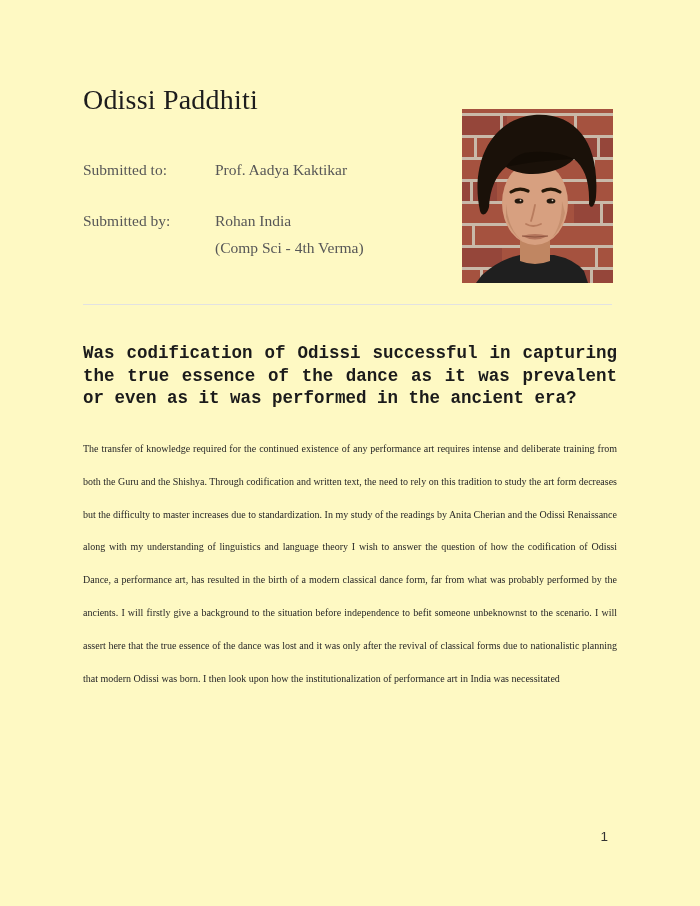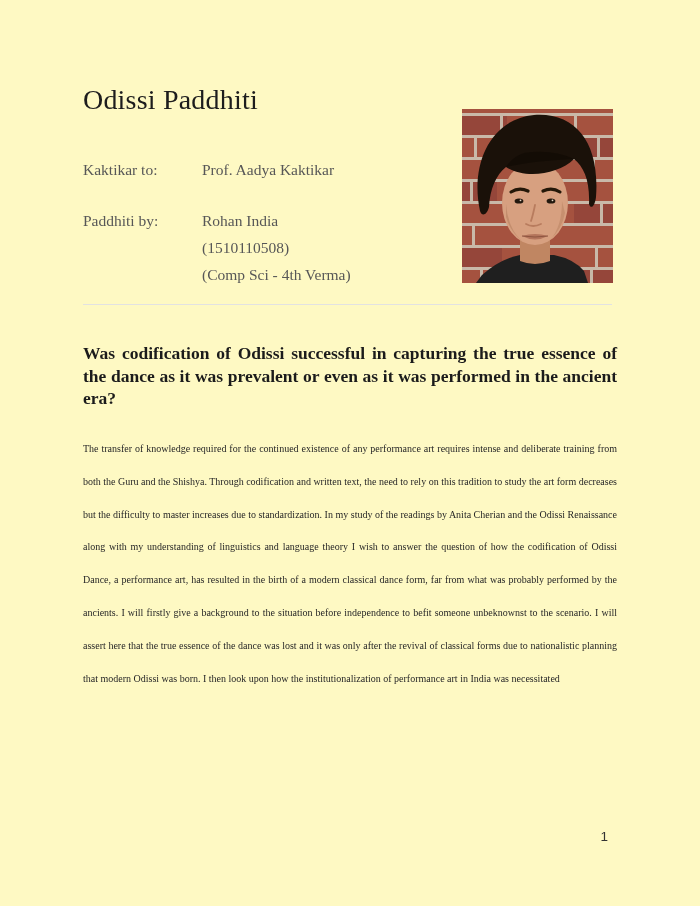--- a/index.html
+++ b/index.html
@@ -32,21 +32,21 @@
   }
   .sub-row.to  { top: 156px; }
   .sub-row.by  { top: 207px; }
   .sub-label {
     position: absolute;
     left: 0; top: 0;
     white-space: nowrap;
   }
   .sub-value {
     position: absolute;
-    left: 119px; top: 0;
+    left: 132px; top: 0;
     white-space: nowrap;
   }
   .sub-value .line { display: block; }
   .photo {
     position: absolute;
     left: 462px; top: 109px;
     width: 151px; height: 174px;
     overflow: hidden;
   }
   .photo svg { display: block; width: 151px; height: 174px; }
@@ -54,21 +54,21 @@
     position: absolute;
     left: 83px; top: 304px;
     width: 529px; height: 1px;
     background: #a9a9a9;
     border-bottom: 1px solid #e2e2e2;
   }
   .question-heading {
     position: absolute;
     left: 83px; top: 342px;
     width: 534px;
-    font-family: Liberation Serif, serif;
+    font-family: Liberation Mono, monospace;
     font-size: 17.5px;
     font-weight: 700;
     line-height: 22.5px;
     color: #1b1b1b;
     text-align: justify;
     text-align-last: left;
   }
   .body-paragraph {
     position: absolute;
     left: 83px; top: 433px;
@@ -89,29 +89,28 @@
   }
 </style>
 </head>
 <body>
 
 <div class="page">
 
   <h1 class="doc-title">Odissi Paddhiti</h1>
 
   <div class="sub-row to">
-    <span class="sub-label">Kaktikar to:</span>
+    <span class="sub-label">Submitted to:</span>
     <span class="sub-value">Prof. Aadya Kaktikar</span>
   </div>
 
   <div class="sub-row by">
-    <span class="sub-label">Paddhiti by:</span>
+    <span class="sub-label">Submitted by:</span>
     <span class="sub-value">
       <span class="line">Rohan India</span>
-      <span class="line">(1510110508)</span>
       <span class="line">(Comp Sci - 4th Verma)</span>
     </span>
   </div>
 
   <div class="photo">
     <svg viewBox="0 0 151 174" xmlns="http://www.w3.org/2000/svg">
 
       <rect x="0" y="0" width="151" height="174" fill="#a5523f"></rect>
       <g fill="#95463a">
         <rect x="0" y="7" width="45" height="19"></rect>

